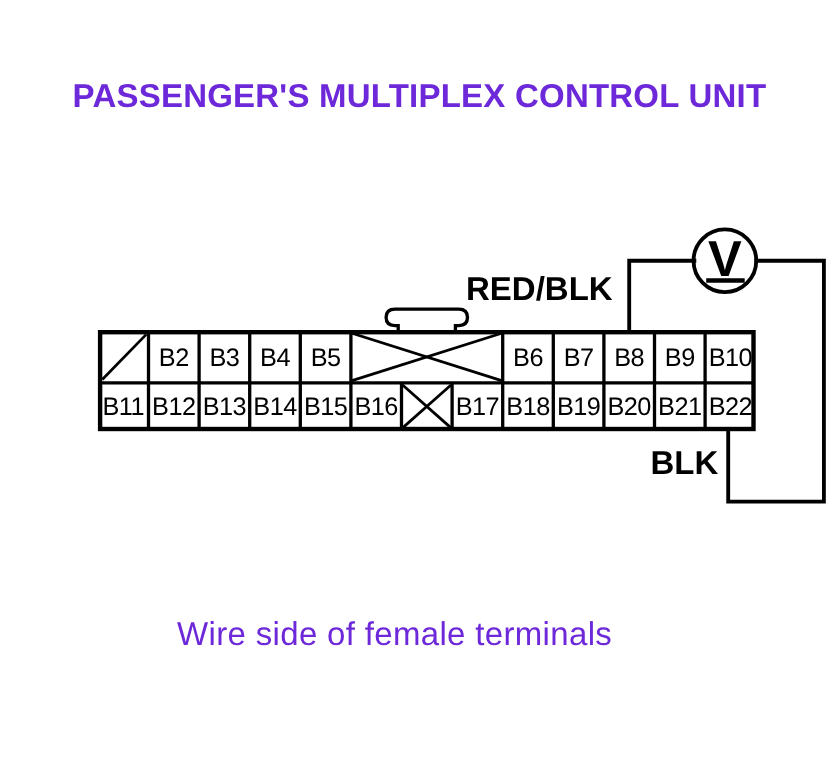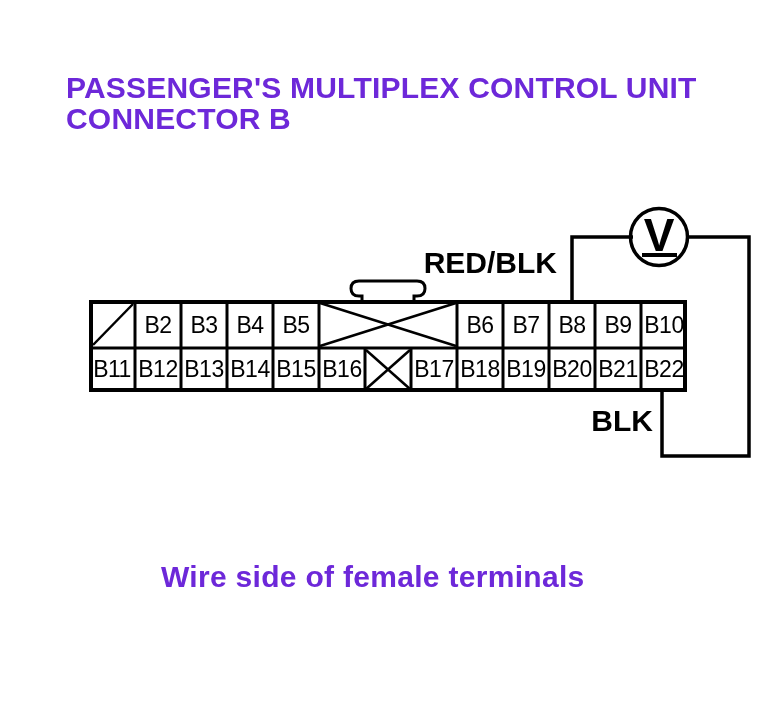--- a/index.html
+++ b/index.html
@@ -12,21 +12,21 @@
     overflow:hidden;
     margin-left:29px;
   }
   .title{
     position:absolute;left:37px;top:72px;
     font-size:30px;font-weight:bold;line-height:31px;
     letter-spacing:0.2px;white-space:nowrap;
   }
   .caption{
     position:absolute;left:132px;top:560px;
-    font-size:30px;font-weight:bold;letter-spacing:0.3px;
+    font-size:30px;font-weight:normal;letter-spacing:0.3px;
     white-space:nowrap;
   }
   .figure-id{
     position:absolute;left:37px;top:609px;
     font-size:23px;font-weight:normal;letter-spacing:0.3px;
     white-space:nowrap;
   }
   svg{position:absolute;left:0;top:0;}
   .ink{stroke:#000;fill:none;}
   .pin-label{
@@ -42,21 +42,20 @@
     font-size:46px;font-weight:bold;fill:#000;
   }
 </style>
 </head>
 <body>
 
 <div id="page">
 
   <div class="title">
     <div>PASSENGER'S MULTIPLEX CONTROL UNIT</div>
-    <div>CONNECTOR B</div>
   </div>
 
   <svg width="761" height="708" viewBox="0 0 761 708">
 
     <g>
       <path class="ink" d="M543,302 V237 H604" stroke-width="3.5"></path>
     </g>
     <g>
       <path class="ink" d="M657,237 H720 V456 H633 V390" stroke-width="3.5"></path>
     </g>

